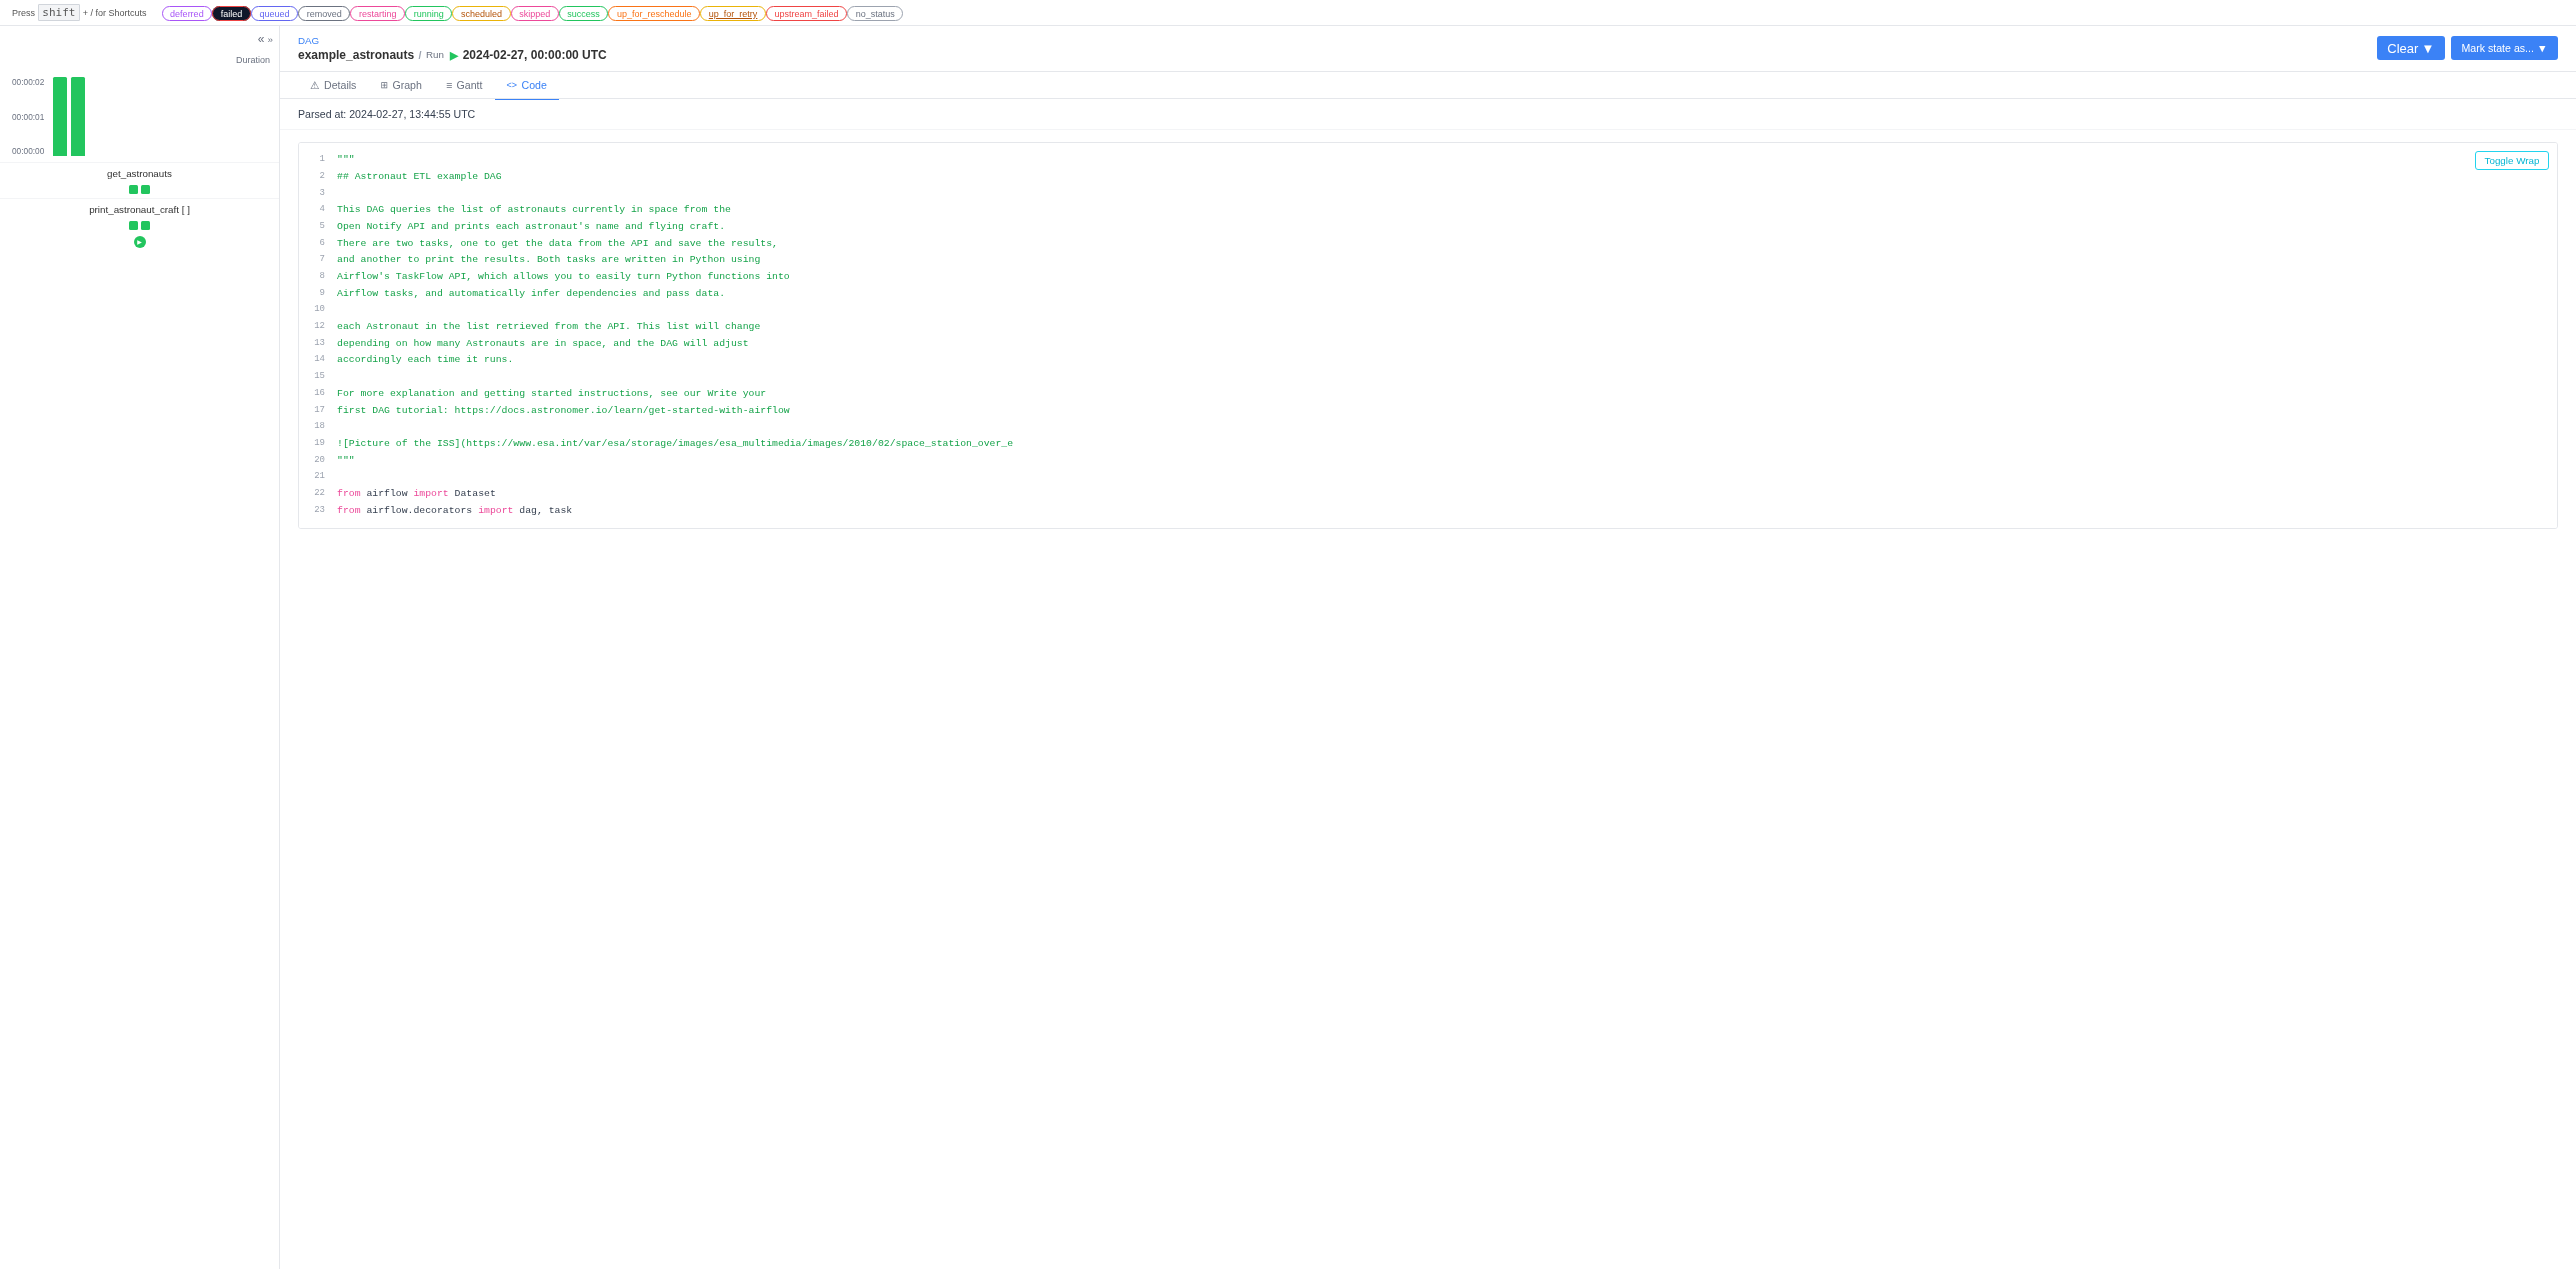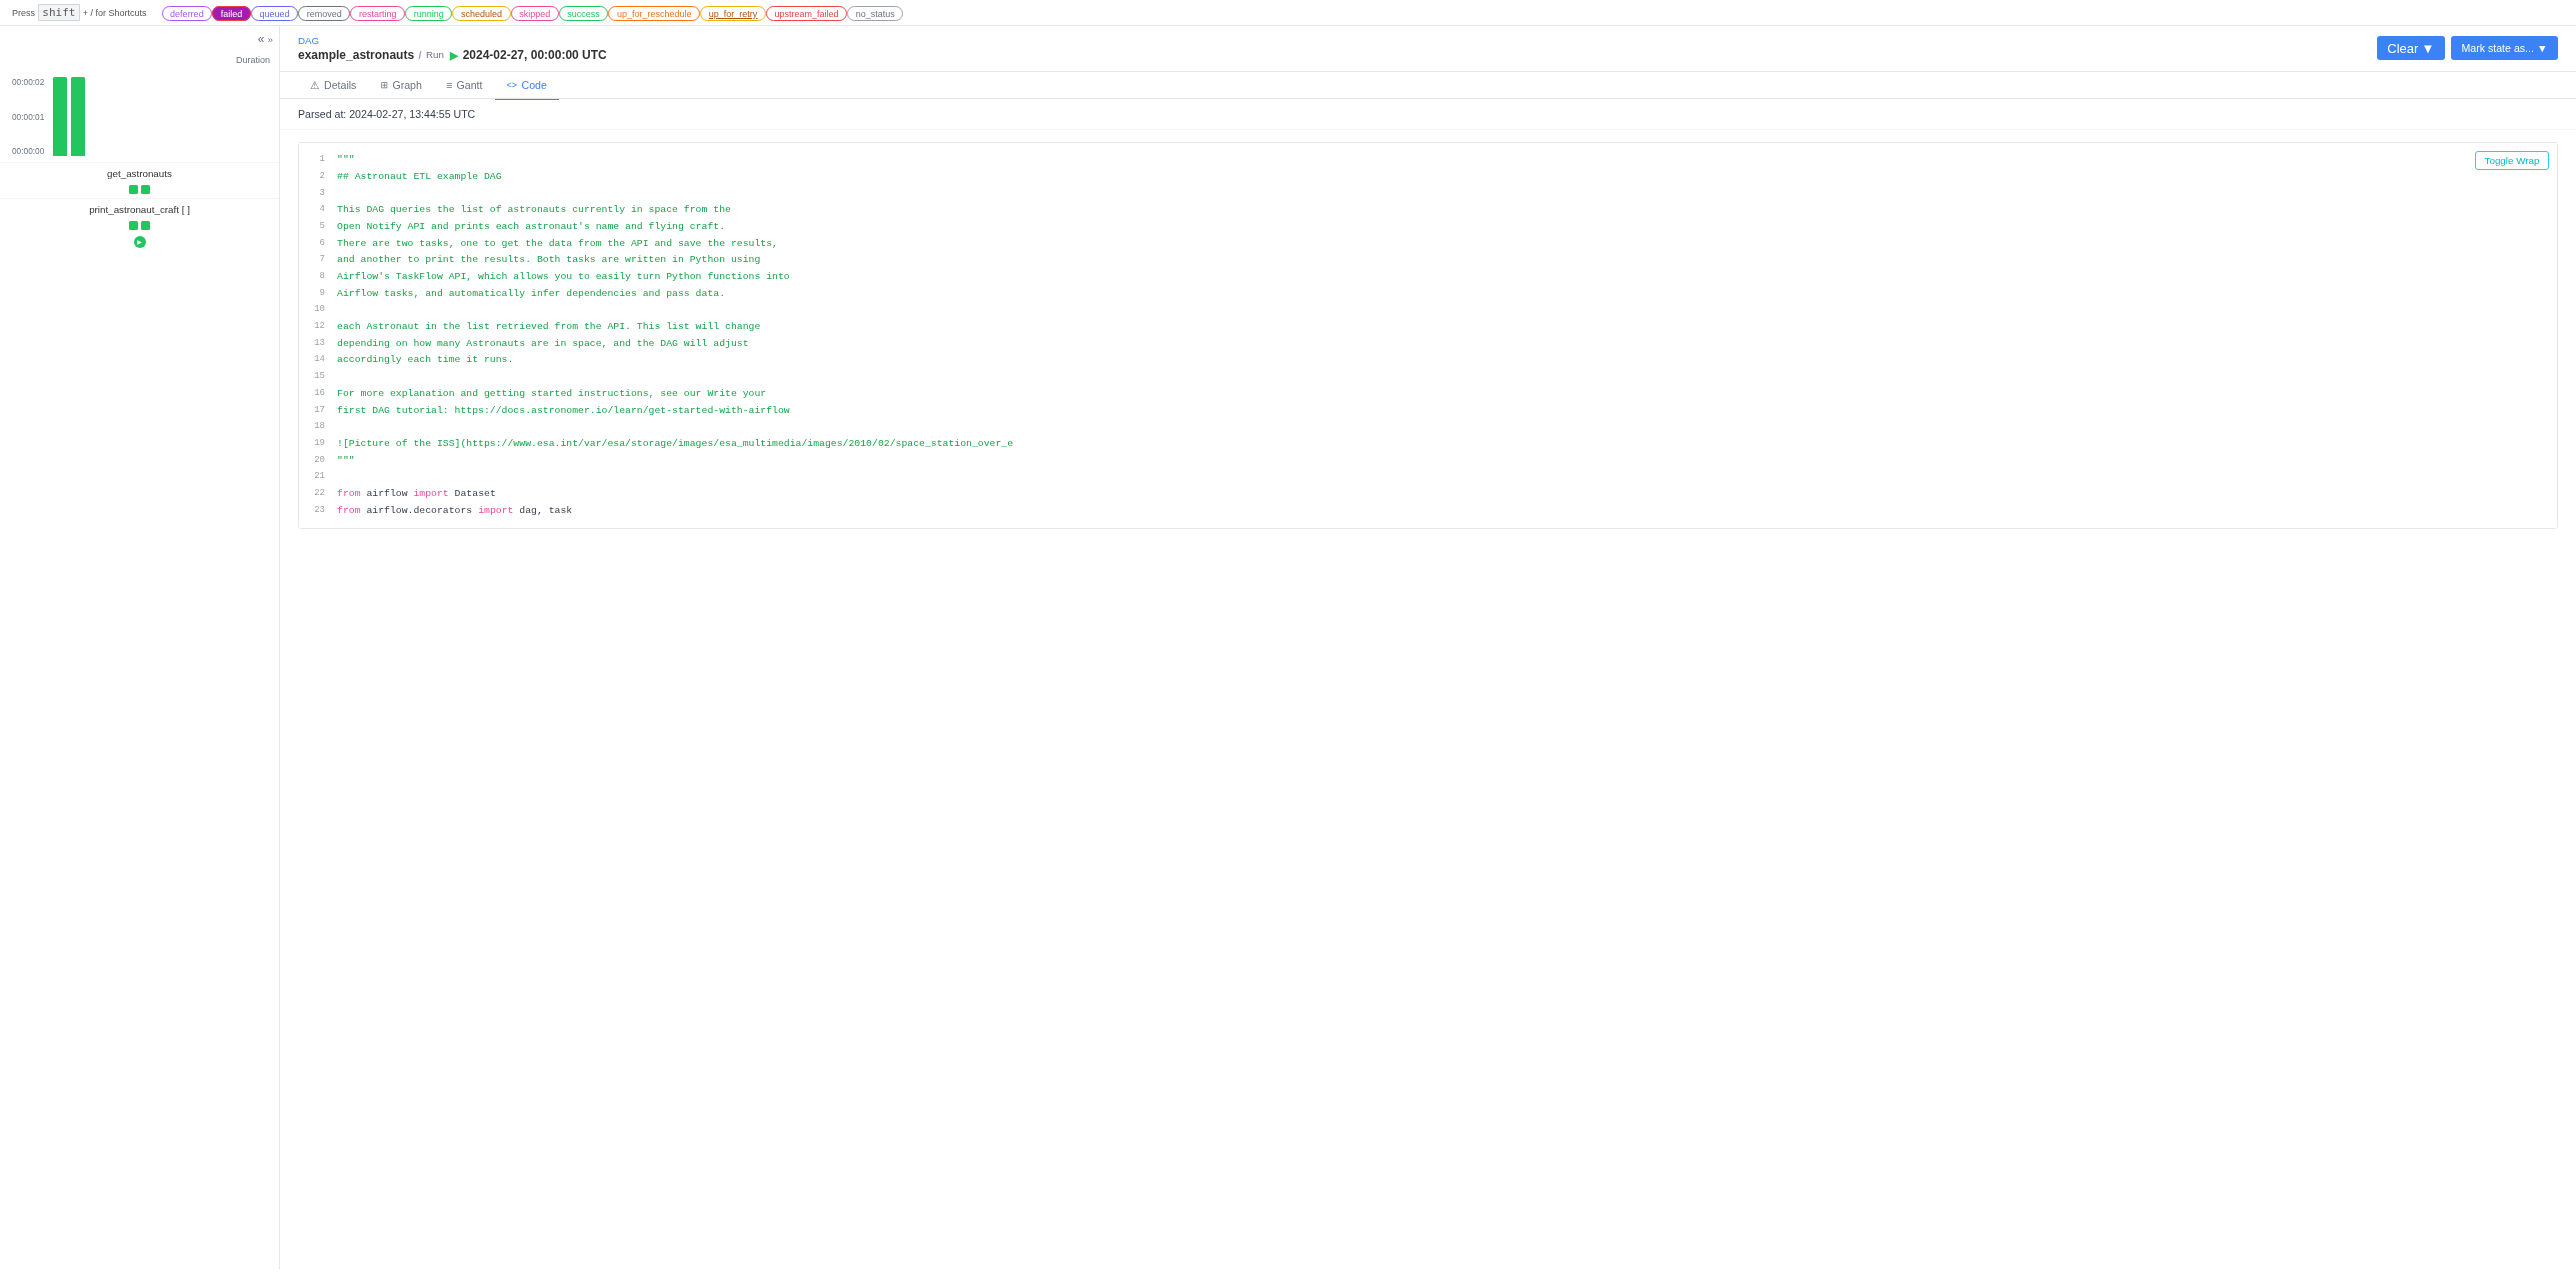--- a/index.html
+++ b/index.html
@@ -30,21 +30,21 @@
     }
     .status-badge {
       border-radius: 7571px;
       padding: 1.5px 7.6px;
       font-size: 9px;
       font-weight: 500;
       border: 1.1px solid;
       cursor: pointer;
     }
     .badge-deferred { border-color: #a855f7; color: #a855f7; }
-    .badge-failed { border-color: #ef4444; color: #fff; background: #a21caf; }
+    .badge-failed { border-color: #ef4444; color: #fff; background: #0f172a; }
     .badge-queued { border-color: #6366f1; color: #6366f1; }
     .badge-removed { border-color: #6b7280; color: #6b7280; }
     .badge-restarting { border-color: #ec4899; color: #ec4899; }
     .badge-running { border-color: #22c55e; color: #22c55e; }
     .badge-scheduled { border-color: #eab308; color: #b45309; }
     .badge-skipped { border-color: #ec4899; color: #ec4899; }
     .badge-success { border-color: #22c55e; color: #22c55e; }
     .badge-up_for_reschedule { border-color: #f97316; color: #f97316; }
     .badge-up_for_retry { border-color: #eab308; color: #b45309; text-decoration: underline; }
     .badge-upstream_failed { border-color: #ef4444; color: #ef4444; }

